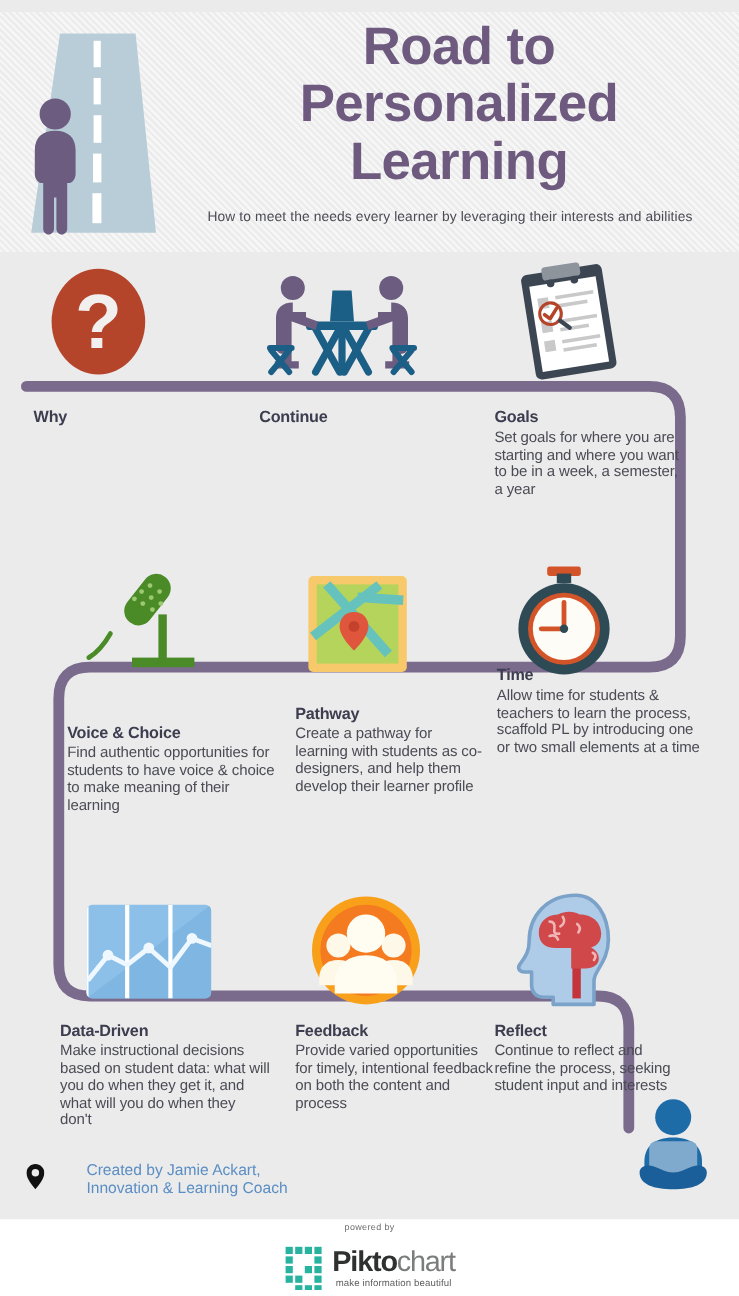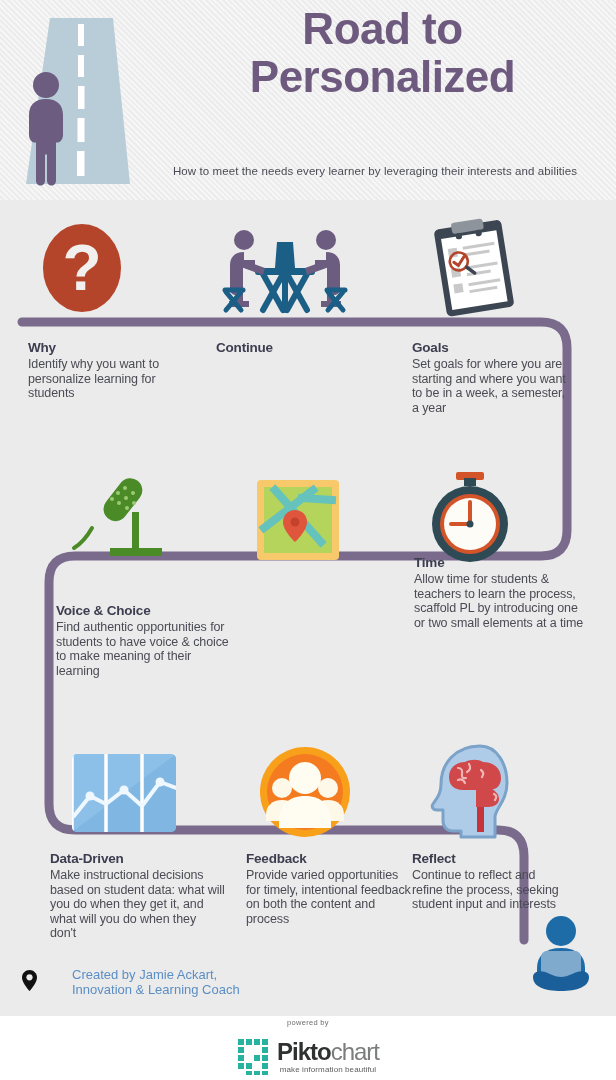--- a/index.html
+++ b/index.html
@@ -9,21 +9,21 @@
     font-family:"Liberation Sans", sans-serif;
     overflow:hidden;
     position:relative;
   }
   #page{
     position:relative;width:616px;height:1080px;overflow:hidden;
     background:#ebebeb;
   }
 
   
-  .header{position:absolute;left:0;top:0;width:616px;height:200px;
+  .header{position:absolute;left:0;top:10px;width:616px;height:200px;
     background:
       repeating-linear-gradient(45deg, rgba(255,255,255,.55) 0 2px, rgba(0,0,0,0) 2px 4px),
       #ececec;}
   .road-wrap{position:absolute;left:8px;top:8px;width:150px;height:185px;}
   .title{
     position:absolute;left:155px;top:5px;width:455px;
     text-align:center;
     color:#6e5a7e;
     font-weight:bold;
     font-size:44px;
@@ -85,20 +85,21 @@
         <g fill="#6b5c80">
           <circle cx="38" cy="77" r="13"></circle>
           <path d="M38 91c-11 0-17 6-17 16v20c0 4 2.5 7 5 7.5l2 0 0 38c0 3 2 5 4.5 5s4.5-2 4.5-5l0-26 2 0 0 26c0 3 2 5 4.5 5s4.5-2 4.5-5l0-38 2 0c2.5-.5 5-3.5 5-7.5v-20c0-10-6-16-17-16z"></path>
         </g>
       </svg>
     </div>
 
     <div class="title">
       <div>Road to</div>
       <div>Personalized</div>
+      <div>Learning</div>
     </div>
 
     <div class="subtitle">How to meet the needs every learner by leveraging their interests and abilities</div>
   </div>
 
   <svg class="snake" viewBox="0 0 616 760">
     <path d="M22 122 L541 122 Q567 122 567 148 L567 330 Q567 356 541 356 L75 356 Q49 356 49 382 L49 604 Q49 630 75 630 L498 630 Q524 630 524 656 L524 740" fill="none" stroke="#7a6a8c" stroke-width="9" stroke-linecap="round" stroke-linejoin="round"></path>
   </svg>
 
   <div class="icon-cell" style="left:40px;top:218px;">
@@ -172,21 +173,20 @@
           <circle cx="40" cy="41" r="9" fill="none" stroke="#b5452a" stroke-width="2.6"></circle>
           <path d="M35 41 l4 4 7-8" stroke="#b5452a" stroke-width="3" fill="none" stroke-linecap="round" stroke-linejoin="round"></path>
           <path d="M47 48 l7 7" stroke="#3c4652" stroke-width="3.5" stroke-linecap="round"></path>
         </g>
       </g>
     </svg>
   </div>
 
   <div class="txt-cell" style="left:28px;top:340px;">
     <div class="txt-title">Why</div>
-    <div class="txt-body">Identify why you want to personalize learning for students</div>
   </div>
   <div class="txt-cell" style="left:216px;top:340px;">
     <div class="txt-title">Continue</div>
   </div>
   <div class="txt-cell" style="left:412px;top:340px;width:160px;">
     <div class="txt-title">Goals</div>
     <div class="txt-body">Set goals for where you are starting and where you want to be in a week, a semester, a year</div>
   </div>
 
   <div class="icon-cell" style="left:62px;top:472px;">
@@ -237,20 +237,24 @@
       <circle cx="50" cy="56" r="26" fill="#fdfcf7"></circle>
       <path d="M50 56 L50 34" stroke="#d4542a" stroke-width="4" stroke-linecap="round"></path>
       <path d="M50 56 L31 56" stroke="#d4542a" stroke-width="4" stroke-linecap="round"></path>
       <circle cx="50" cy="56" r="3.5" fill="#2e4a55"></circle>
     </svg>
   </div>
 
   <div class="txt-cell" style="left:56px;top:587px;width:175px;margin-top:16px;">
     <div class="txt-title">Voice &amp; Choice</div>
     <div class="txt-body">Find authentic opportunities for students to have voice &amp; choice to make meaning of their learning</div>
+  </div>
+  <div class="txt-cell" style="left:246px;top:587px;width:160px;">
+    <div class="txt-title">Pathway</div>
+    <div class="txt-body">Create a pathway for learning with students as co-designers, and help them develop their learner profile</div>
   </div>
   <div class="txt-cell" style="left:414px;top:555px;width:172px;">
     <div class="txt-title">Time</div>
     <div class="txt-body">Allow time for students &amp; teachers to learn the process, scaffold PL by introducing one or two small elements at a time</div>
   </div>
 
   <div class="icon-cell" style="left:68px;top:748px;">
     <svg width="115" height="90" viewBox="0 0 115 90">
       <defs>
         <clipPath id="chclip">

